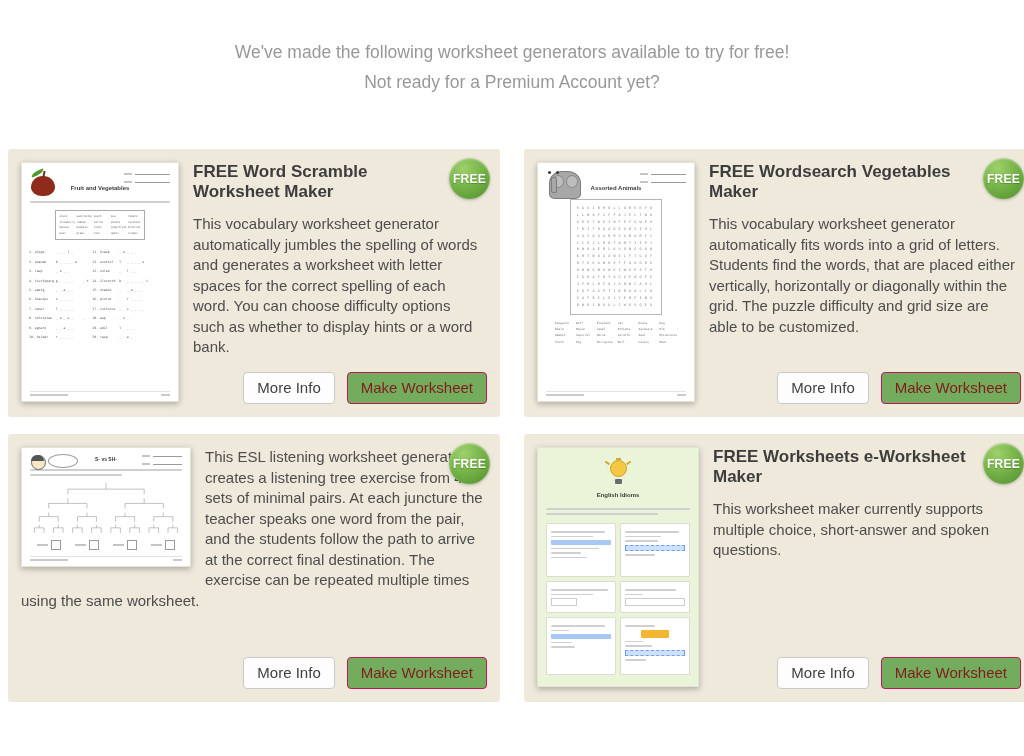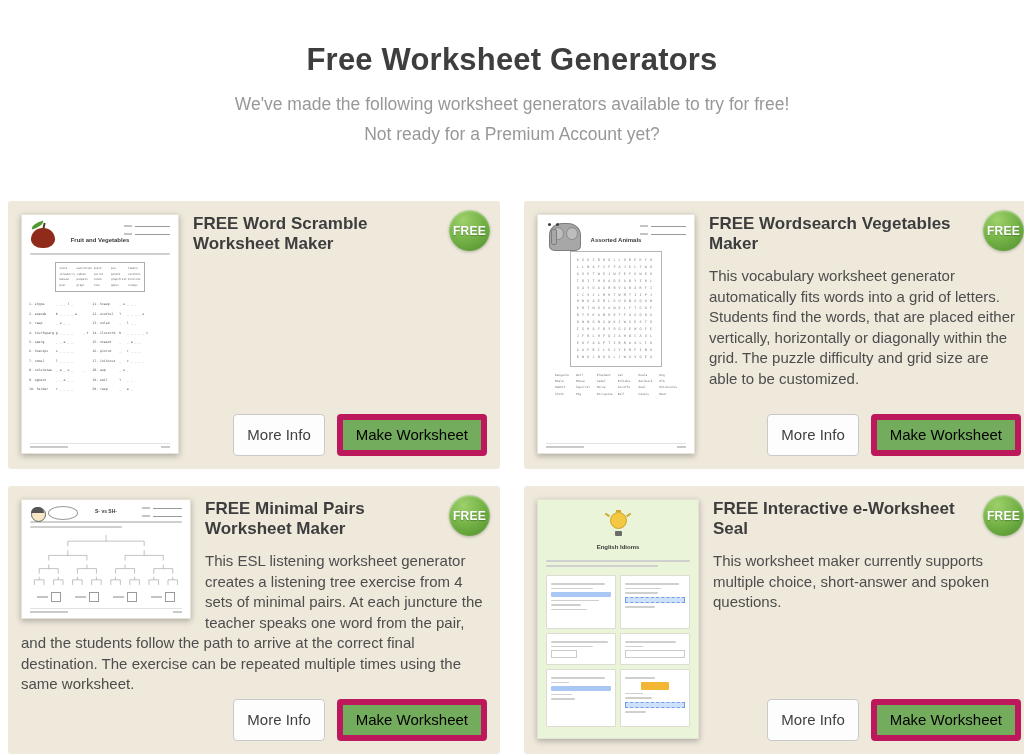--- a/index.html
+++ b/index.html
@@ -12,21 +12,21 @@
   .grid{margin:56px 0 0 8px;width:1026px;display:grid;grid-template-columns:492px 510px;
     column-gap:24px;row-gap:17px;}
   .card{position:relative;background:#efe9dc;border-radius:3px;height:268px;
     padding:13px;box-sizing:border-box;overflow:hidden;}
   .card-title{margin:0 52px 12px 0;font-size:17px;font-weight:700;color:#3d3d3d;}
   .desc{margin:0 4px 10px 0;font-size:15px;line-height:20.5px;color:#4d4d4d;}
   .actions{position:absolute;right:13px;bottom:13px;display:flex;gap:12px;}
   .btn{font-family:"Liberation Sans",sans-serif;font-size:15px;border-radius:4px;
     padding:6px 13px;cursor:pointer;line-height:18px;}
   .btn-more{background:#fdfdfd;border:1px solid #c9c9c9;color:#3f3f3f;}
-  .btn-make{background:#74ac5d;border:6px solid #be185d;color:#000000;}
+  .btn-make{background:#74ac5d;border:1px solid #be185d;color:#7f1d1d;}
   .badge{position:absolute;top:9px;right:10px;width:41px;height:41px;border-radius:50%;
     background:radial-gradient(circle at 35% 25%,#9ed06b 0%,#77b549 45%,#5d9c36 80%,#54912f 100%);
     box-shadow:0 1px 3px rgba(0,0,0,.25), inset 0 1px 2px rgba(255,255,255,.5);
     display:flex;align-items:center;justify-content:center;}
   .badge span{color:#fff;font-weight:700;font-size:12px;letter-spacing:.3px;
     text-shadow:0 1px 1px rgba(0,0,0,.25);}
   
   .thumb{float:left;position:relative;background:#ffffff;margin:0 14px 8px 0;
     box-shadow:0 2px 6px rgba(0,0,0,.28);border:1px solid #e6e2d6;box-sizing:border-box;overflow:hidden;}
   .thumb.portrait{width:158px;height:240px;}
@@ -102,21 +102,20 @@
   .q .btn-y{height:8px;width:46%;background:#f2b632;border-radius:1px;margin:2px auto;}
   .q .inp{height:6px;border:1px solid #ccc;background:#fff;margin-top:3px;}
   .w30{width:30%}.w35{width:35%}.w40{width:40%}.w45{width:45%}.w50{width:50%}
   .w55{width:55%}.w60{width:60%}.w70{width:70%}.w80{width:80%}
   .w85{width:85%}.w90{width:90%}.w95{width:95%}
 </style>
 </head>
 <body>
 
 <header class="hdr">
-  <h1>Free Worksheet Generators</h1>
   <p class="sub">We've made the following worksheet generators available to try for free!</p>
   <p class="sub">Not ready for a Premium Account yet?</p>
 </header>
 
 <div class="grid">
 
   <section class="card">
     <div class="badge">
       <span>FREE</span>
     </div>
@@ -147,20 +146,21 @@
 7. nomel      l _ _ _ _          17. inihccuz  _ _ c _ _ _ _ _
 8. noleretaw  _ a _ e _ _ _ _    18. aep       _ e _
 9. egnaro     _ _ a _ _ _        19. emil      l _ _ _
 10. hsidar    r _ _ _ _ _        20. raep      _ _ a _</div>
       <div class="pg-foot">
           <i class="f1"></i>
           <i class="f2"></i>
         </div>
     </div>
     <h2 class="card-title">FREE Word Scramble Worksheet Maker</h2>
+    <p class="desc">This vocabulary worksheet generator automatically jumbles the spelling of words and generates a worksheet with letter spaces for the correct spelling of each word. You can choose difficulty options such as whether to display hints or a word bank.</p>
     <div class="actions">
       <button class="btn btn-more">More Info</button>
       <button class="btn btn-make">Make Worksheet</button>
     </div>
   </section>
 
   <section class="card">
     <div class="badge">
       <span>FREE</span>
     </div>
@@ -265,21 +265,20 @@
         <span class="r">
             <i class="r-lbl"></i>
             <i class="r-box"></i>
           </span>
       </div>
       <div class="pg-foot">
           <i class="f1"></i>
           <i class="f2"></i>
         </div>
     </div>
-    <h2 class="card-title">FREE Minimal Pairs Worksheet Maker</h2>
     <p class="desc">This ESL listening worksheet generator creates a listening tree exercise from 4 sets of minimal pairs. At each juncture the teacher speaks one word from the pair, and the students follow the path to arrive at the correct final destination. The exercise can be repeated multiple times using the same worksheet.</p>
     <div class="actions">
       <button class="btn btn-more">More Info</button>
       <button class="btn btn-make">Make Worksheet</button>
     </div>
   </section>
 
   <section class="card">
     <div class="badge">
       <span>FREE</span>
@@ -331,21 +330,21 @@
           <i class="l w50" style="display:block"></i>
             <div class="btn-y"></div>
           <i class="l w30" style="display:block"></i>
             <i class="l w45" style="display:block"></i>
           <div class="hld"></div>
             <i class="l w35" style="display:block"></i>
         </div>
 
       </div>
     </div>
-    <h2 class="card-title">FREE Interactive e-Worksheet Seal</h2>
+    <h2 class="card-title">FREE Worksheets e-Worksheet Maker</h2>
     <p class="desc">This worksheet maker currently supports multiple choice, short-answer and spoken questions.</p>
     <div class="actions">
       <button class="btn btn-more">More Info</button>
       <button class="btn btn-make">Make Worksheet</button>
     </div>
   </section>
 
 </div>
 
 </body></html>

